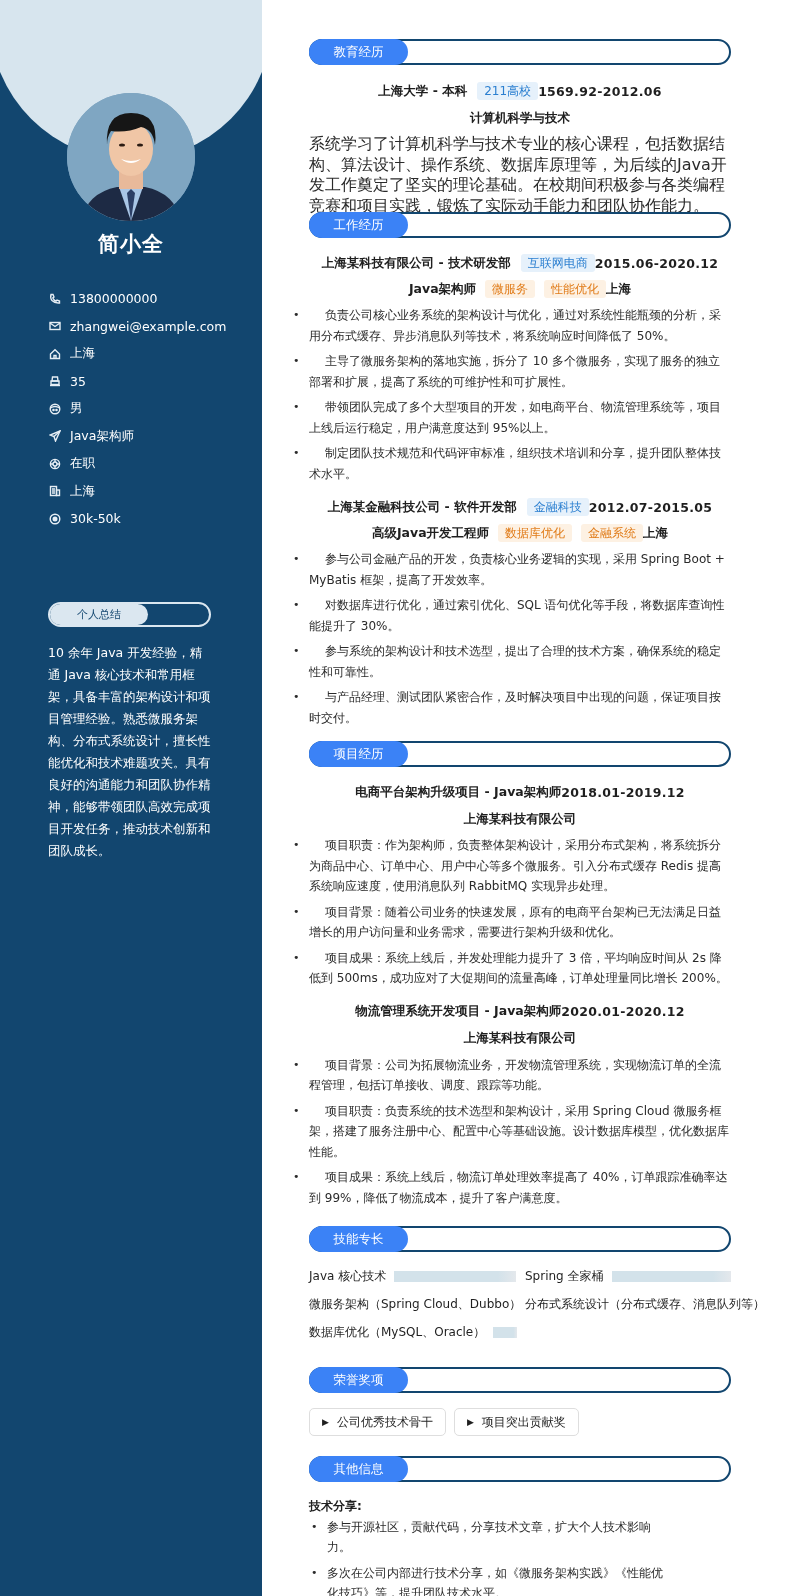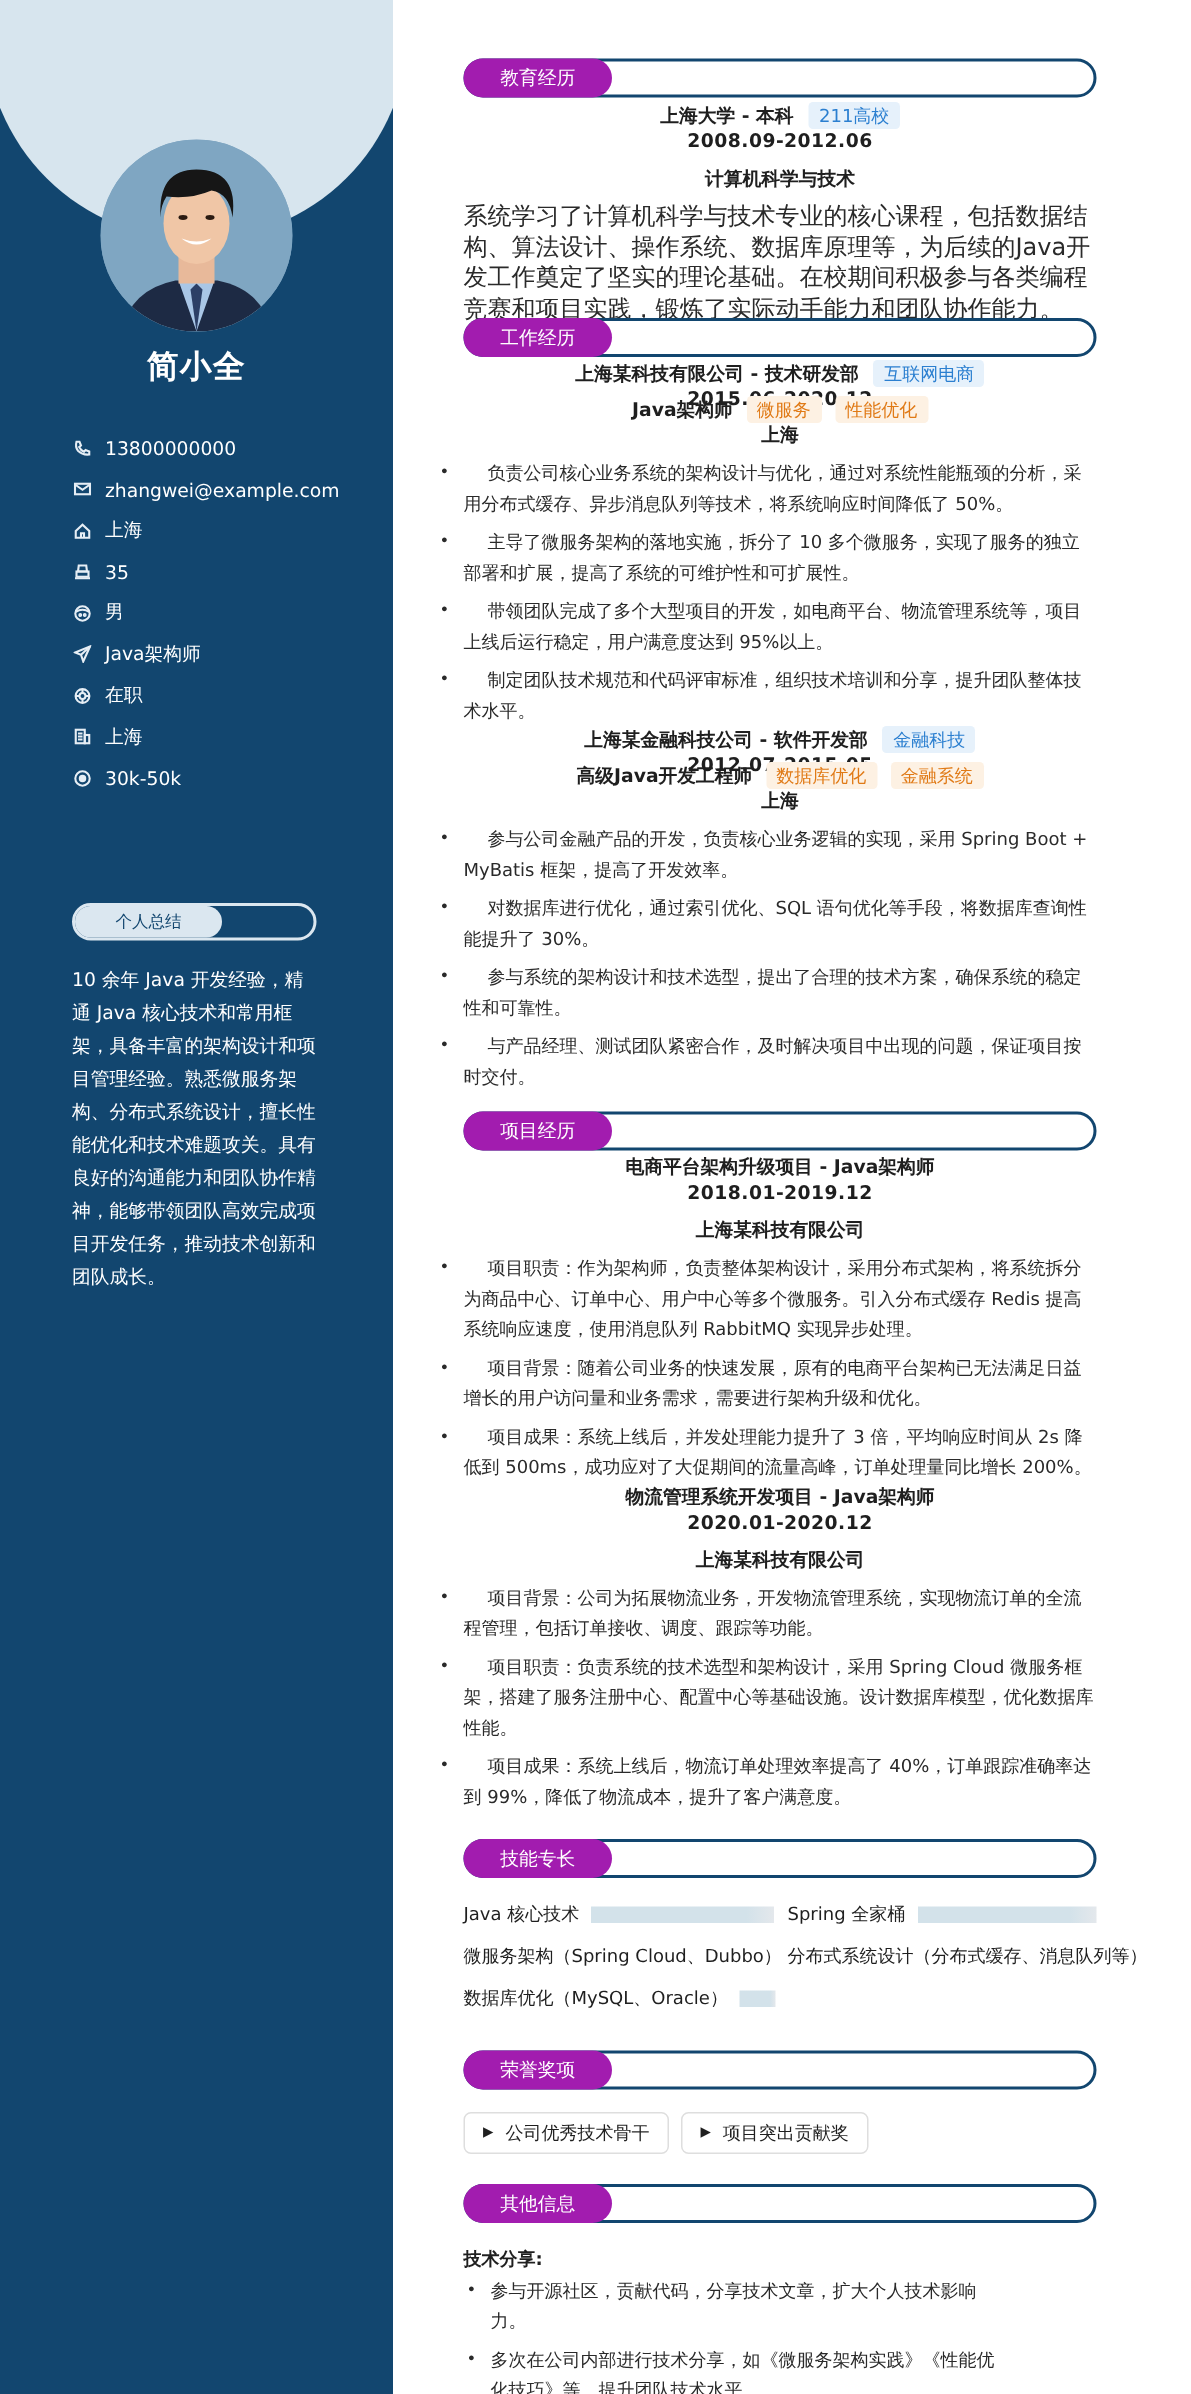--- a/index.html
+++ b/index.html
@@ -18,23 +18,23 @@
   .info-item .ic { width: 14px; height: 14px; margin-right: 8px; display: inline-flex; align-items: center; justify-content: center; }
   .info-item .ic svg { width: 12px; height: 12px; stroke: #e6eef5; fill: none; stroke-width: 1.4; }
 
   .side-title { position: absolute; left: 48px; top: 602px; width: 163px; height: 25px; border: 2px solid #dbe7f0; border-radius: 13px; }
   .side-title .pill { position: absolute; left: 0; top: 0; width: 98px; height: 21px; background: #dbe7f0; border-radius: 11px; color: #12466f; font-size: 11px; text-align: center; line-height: 21px; }
   .summary { position: absolute; left: 48px; top: 642px; width: 166px; color: #ffffff; font-size: 12.5px; line-height: 22px; }
 
   
   .main { position: absolute; left: 309px; top: 0; width: 422px; }
   .sec-title { position: relative; height: 26px; border: 2px solid #12466f; border-radius: 13px; }
-  .sec-title .pill { position: absolute; left: -2px; top: -2px; width: 99px; height: 26px; background: #a21caf; border-radius: 13px; color: #ffffff; font-size: 12.5px; line-height: 26px; text-align: center; }
-
-  .row { display: flex; align-items: center; justify-content: flex-end; font-size: 12.5px; font-weight: bold; color: #1f1f1f; flex-direction: column; }
+  .sec-title .pill { position: absolute; left: -2px; top: -2px; width: 99px; height: 26px; background: #3b82f6; border-radius: 13px; color: #ffffff; font-size: 12.5px; line-height: 26px; text-align: center; }
+
+  .row { display: flex; align-items: center; justify-content: center; font-size: 12.5px; font-weight: bold; color: #1f1f1f; }
   .row .left { display: flex; align-items: center; }
   .tag-blue { display: inline-block; background: #e6f1fb; color: #2b7fd0; font-weight: normal; font-size: 12px; padding: 0 7px; height: 18px; line-height: 18px; border-radius: 3px; margin-left: 10px; }
   .tag-orange { display: inline-block; background: #fdf1e3; color: #e07a16; font-weight: normal; font-size: 12px; padding: 0 7px; height: 18px; line-height: 18px; border-radius: 3px; margin-left: 9px; }
   .date { font-weight: bold; font-size: 12.5px; letter-spacing: 0.3px; }
   .para { font-size: 16px; line-height: 20.5px; color: #2a2a2a; }
   .bullets { list-style: none; }
   .bullets li { position: relative; font-size: 12px; line-height: 20.5px; color: #2a2a2a; margin-bottom: 5px; text-indent: 16px; }
   .bullets li::before { content: "•"; position: absolute; left: -16px; text-indent: 0; font-size: 11px; }
 
   .skills { display: grid; grid-template-columns: 216px 206px; row-gap: 12px; font-size: 12px; }
@@ -170,21 +170,21 @@
 
   <section style="position:absolute; top:39px; left:0; width:422px;">
     <div class="sec-title">
       <div class="pill">教育经历</div>
     </div>
     <div class="row" style="margin-top:16px; height:20px;">
       <div class="left">
         <span>上海大学 - 本科</span>
         <span class="tag-blue">211高校</span>
       </div>
-      <span class="date">2008.09-2012.06</span>
+      <span class="date">1569.92-2012.06</span>
     </div>
     <div class="row" style="margin-top:7px; height:20px;">
       <span>计算机科学与技术</span>
     </div>
     <p class="para" style="margin-top:6px;">系统学习了计算机科学与技术专业的核心课程，包括数据结构、算法设计、操作系统、数据库原理等，为后续的Java开发工作奠定了坚实的理论基础。在校期间积极参与各类编程竞赛和项目实践，锻炼了实际动手能力和团队协作能力。</p>
   </section>
 
   <section style="position:absolute; top:212px; left:0; width:422px;">
     <div class="sec-title">
       <div class="pill">工作经历</div>

